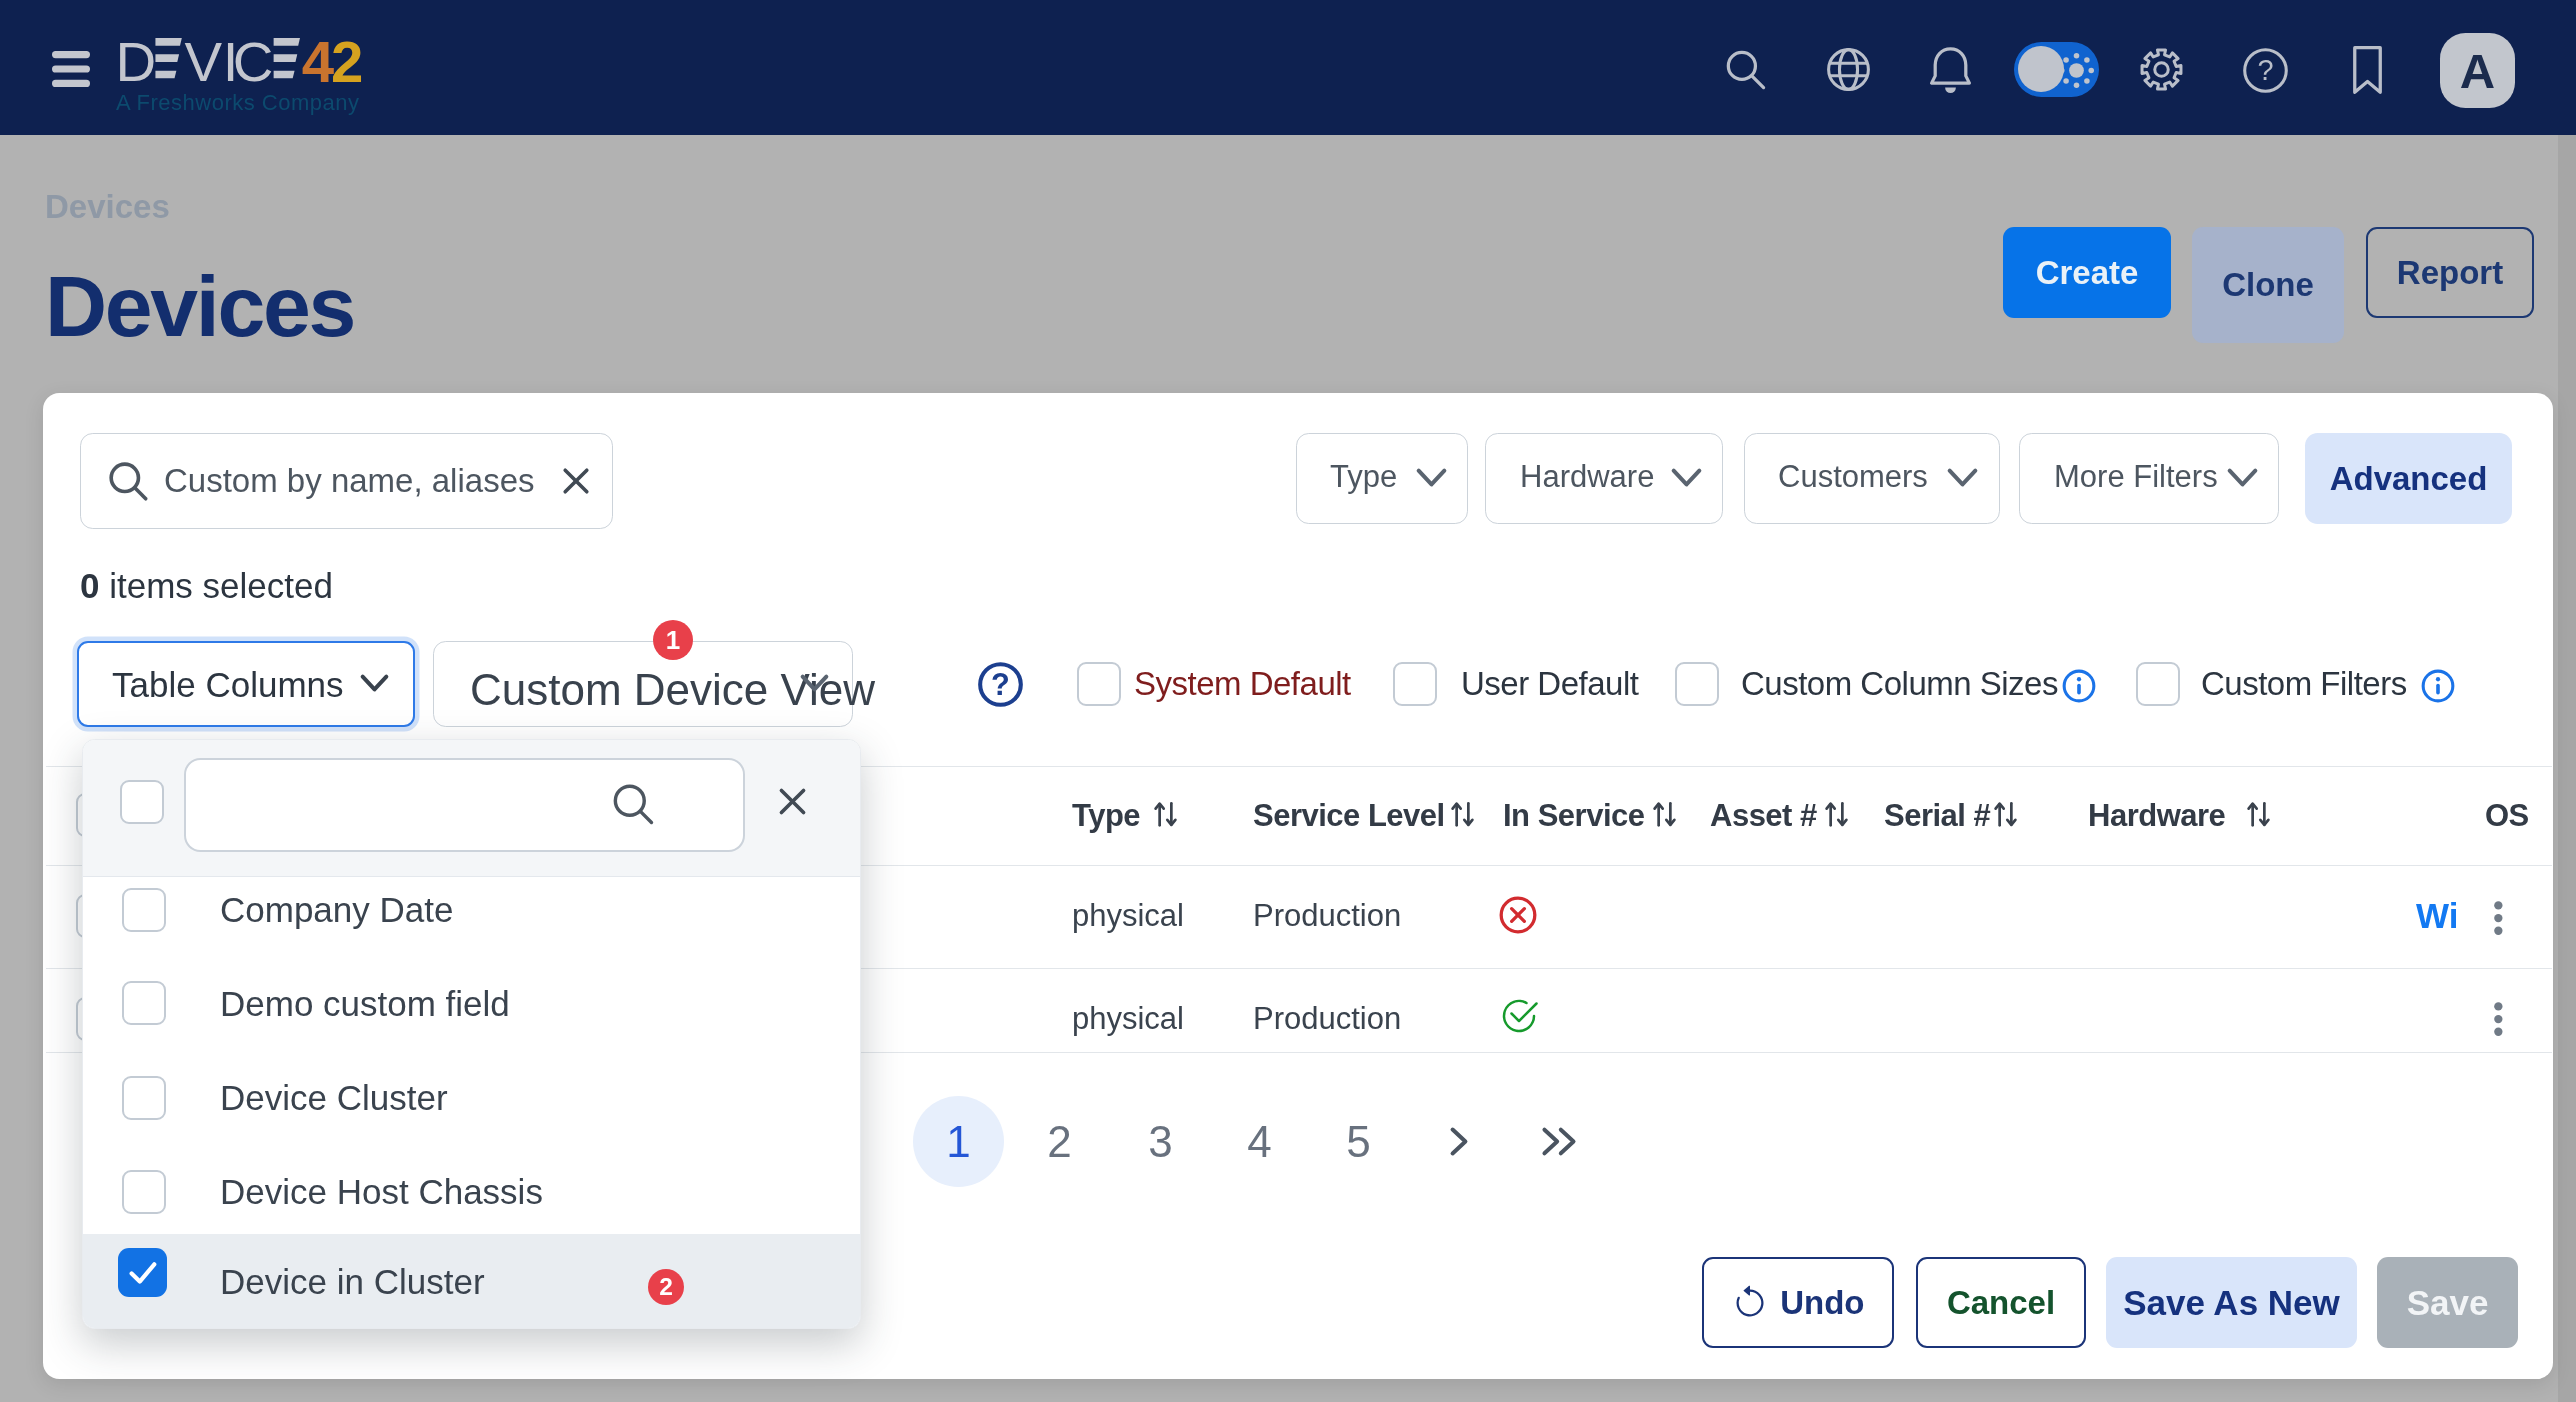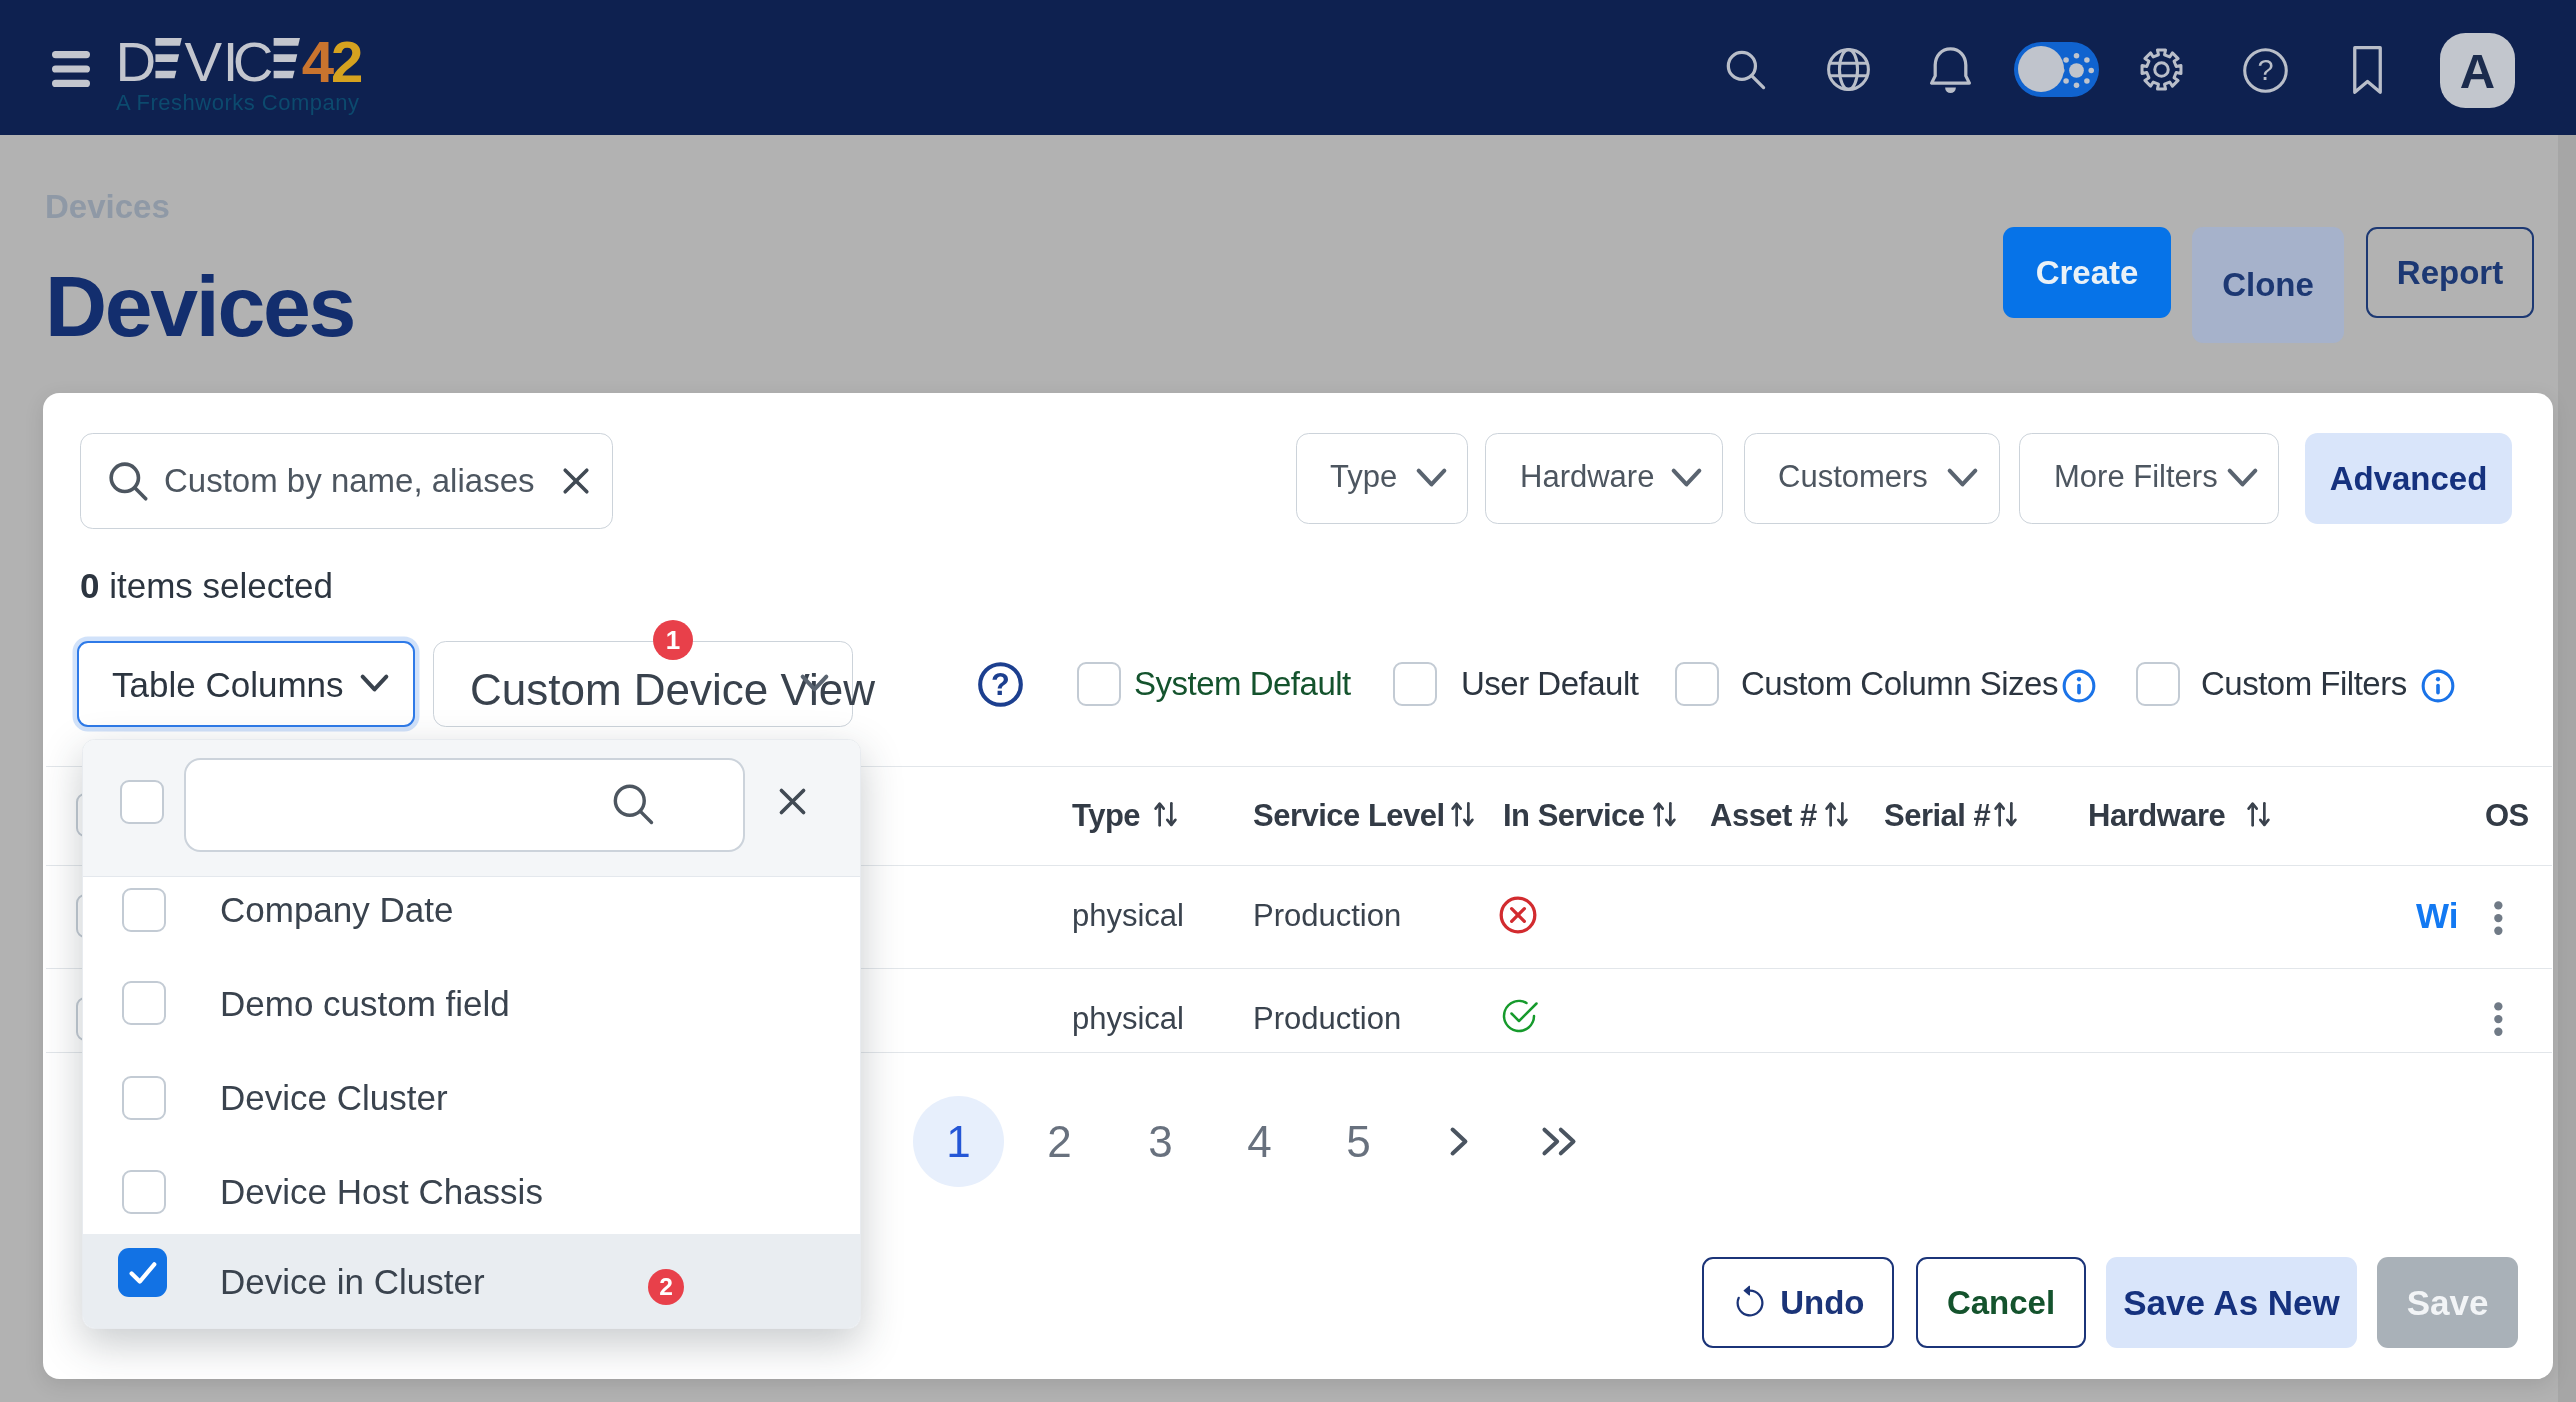--- a/index.html
+++ b/index.html
@@ -160,21 +160,21 @@
       <polyline points="4,4 17,18 30,4" fill="none" stroke="#5a6470" stroke-width="4.4" stroke-linecap="round" stroke-linejoin="round"></polyline>
     </svg>
   <div class="abs" style="left:653px; top:620px; width:40px; height:40px; border-radius:50%; background:#e8404a; color:#fff; font-size:26px; font-weight:bold; display:flex; align-items:center; justify-content:center;">1</div>
 
   <svg class="abs" style="left:977px; top:661px;" width="47" height="47" viewBox="0 0 52 52">
     <circle cx="26" cy="26" r="22.5" fill="none" stroke="#1c3f8f" stroke-width="4.5"></circle>
     <text x="26" y="38" text-anchor="middle" font-size="34" font-weight="bold" fill="#1c3f8f" font-family="Liberation Sans, sans-serif">?</text>
   </svg>
 
   <div class="abs cb" style="left:1077px; top:662px;"></div>
-  <div class="abs" style="left:1134px; top:665px; font-size:33px; letter-spacing:-0.5px; color:#14532d;">System Default</div>
+  <div class="abs" style="left:1134px; top:665px; font-size:33px; letter-spacing:-0.5px; color:#7f1d1d;">System Default</div>
   <div class="abs cb" style="left:1393px; top:662px;"></div>
   <div class="abs" style="left:1461px; top:665px; font-size:33px; letter-spacing:-0.5px; color:#2c3540;">User Default</div>
   <div class="abs cb" style="left:1675px; top:662px;"></div>
   <div class="abs" style="left:1741px; top:665px; font-size:33px; letter-spacing:-0.5px; color:#2c3540;">Custom Column Sizes</div>
   <svg class="abs" style="left:2061px; top:668px;" width="36" height="36" viewBox="0 0 40 40">
     <circle cx="20" cy="20" r="16.5" fill="none" stroke="#1a73e8" stroke-width="3.4"></circle>
     <circle cx="20" cy="12.5" r="2.4" fill="#1a73e8"></circle>
     <rect x="18" y="17.5" width="4" height="12" rx="2" fill="#1a73e8"></rect>
   </svg>
   <div class="abs cb" style="left:2136px; top:662px;"></div>

